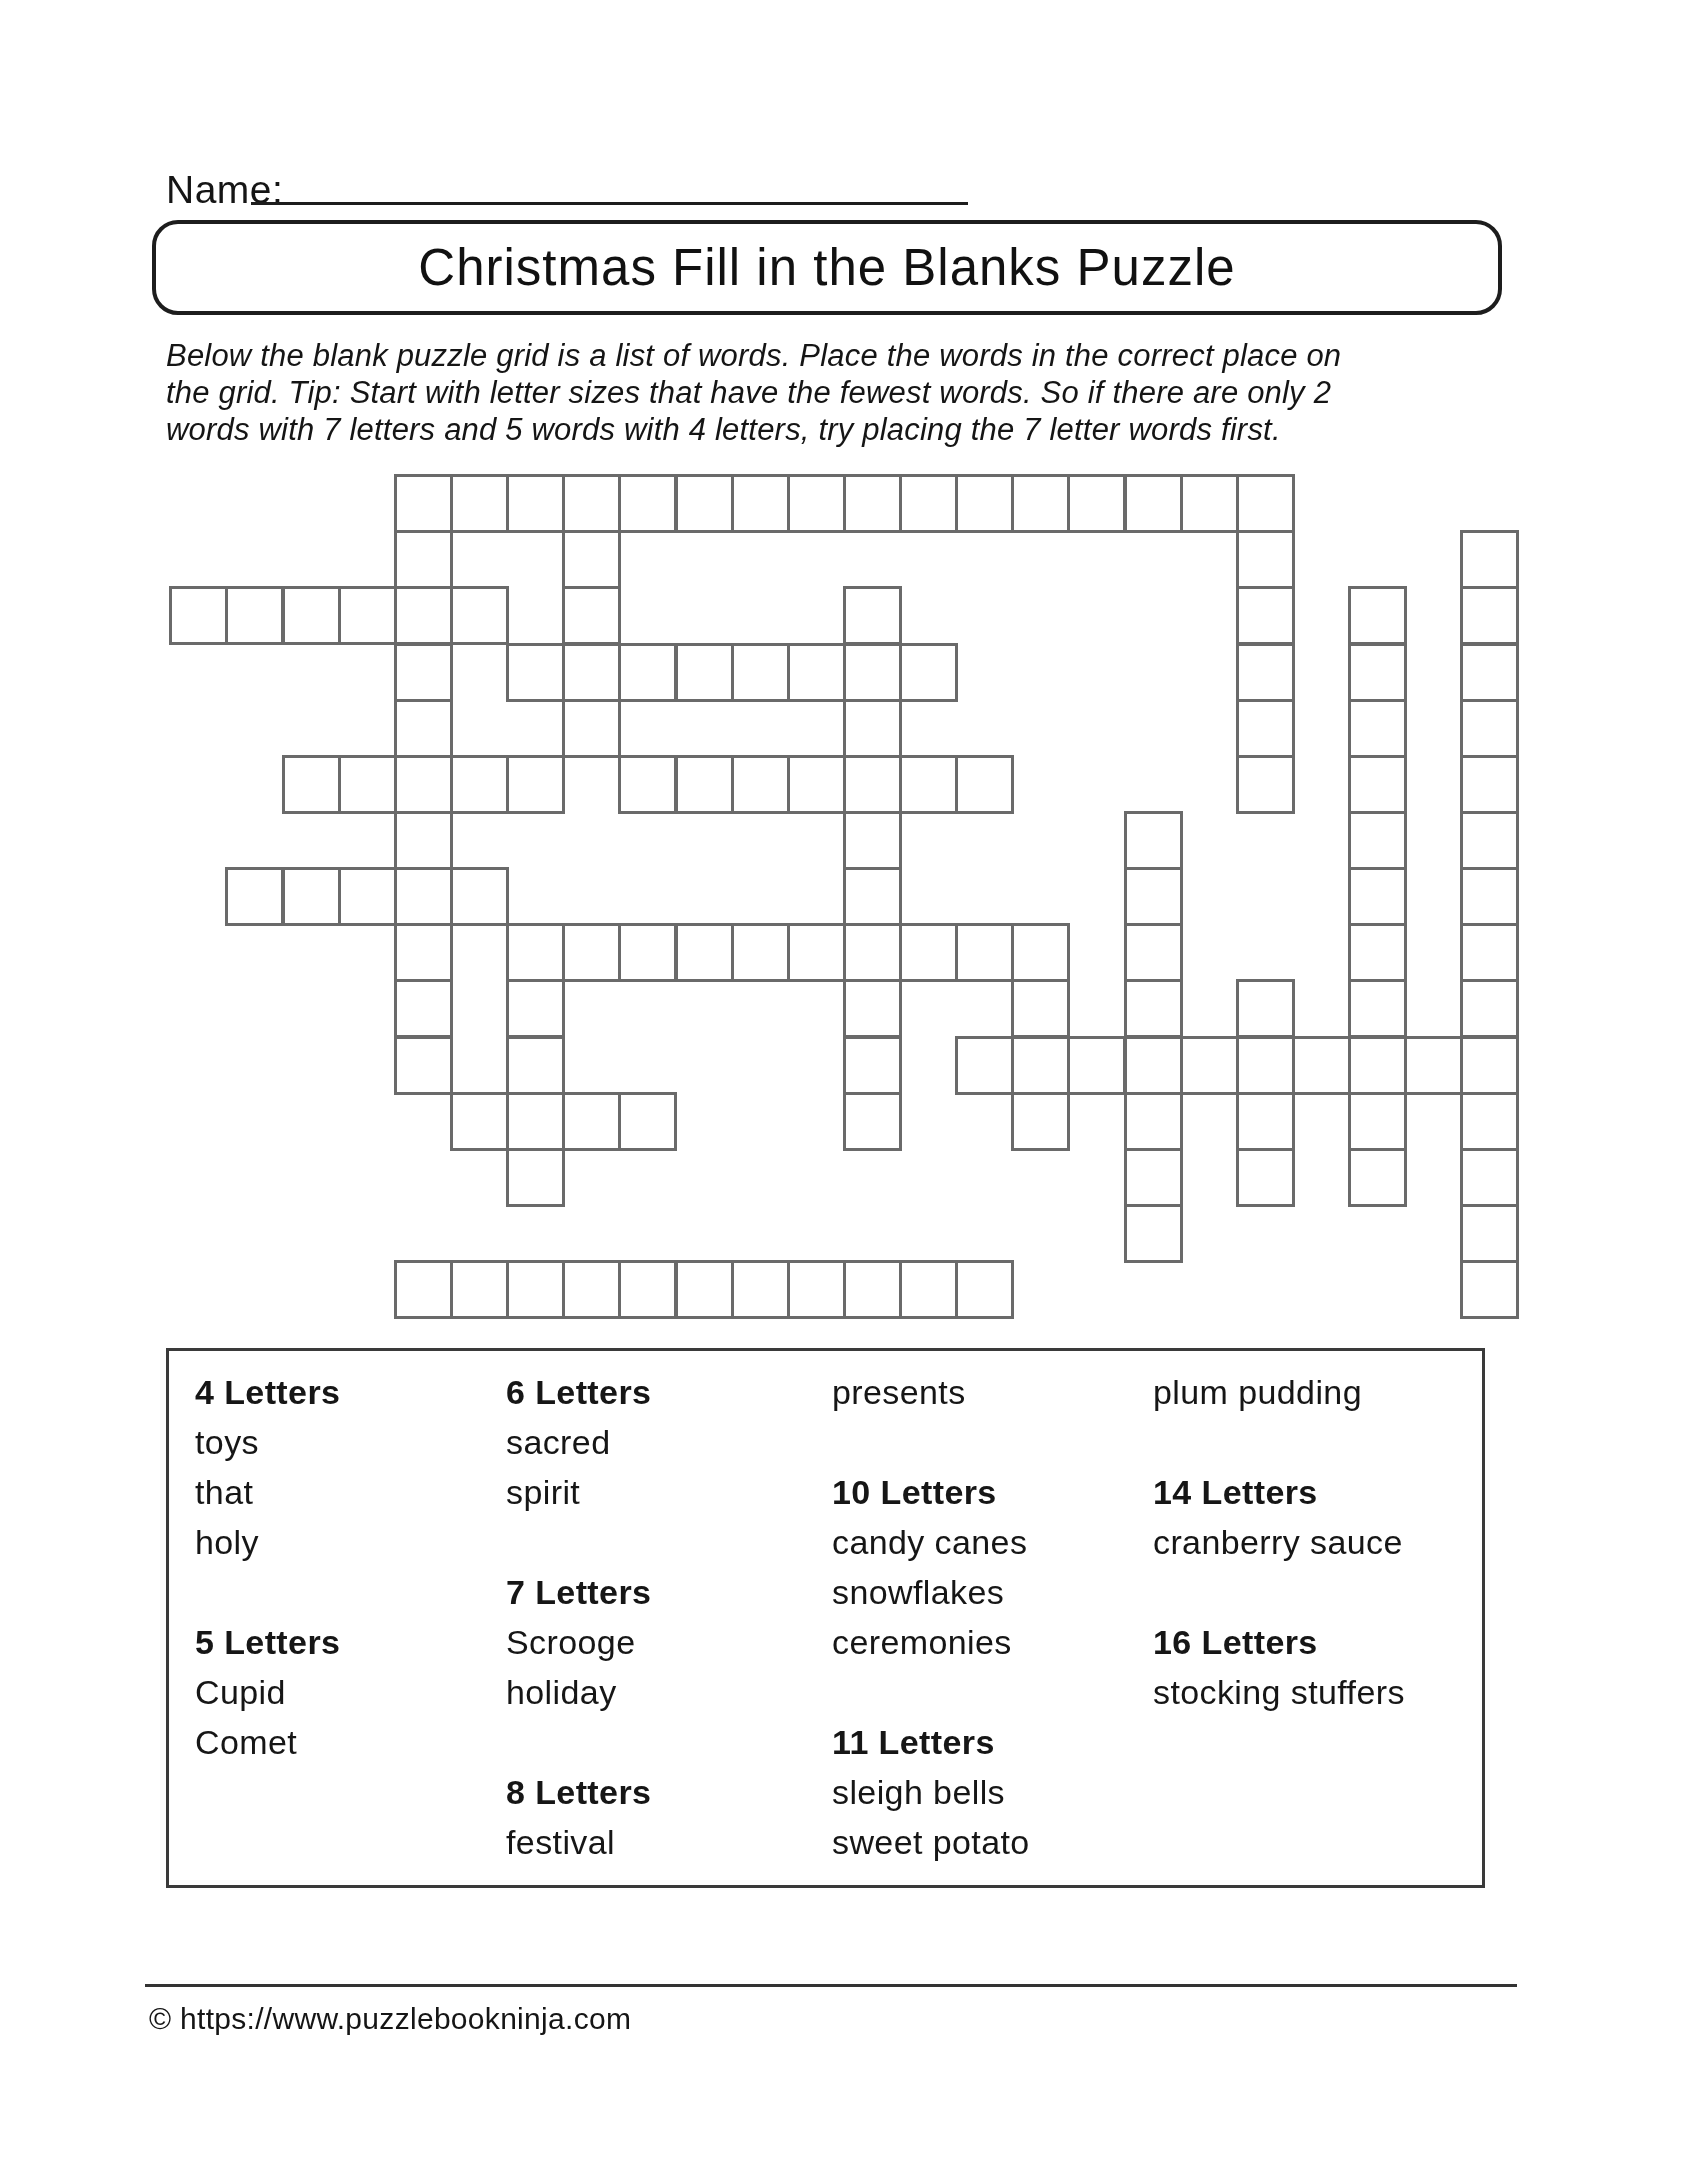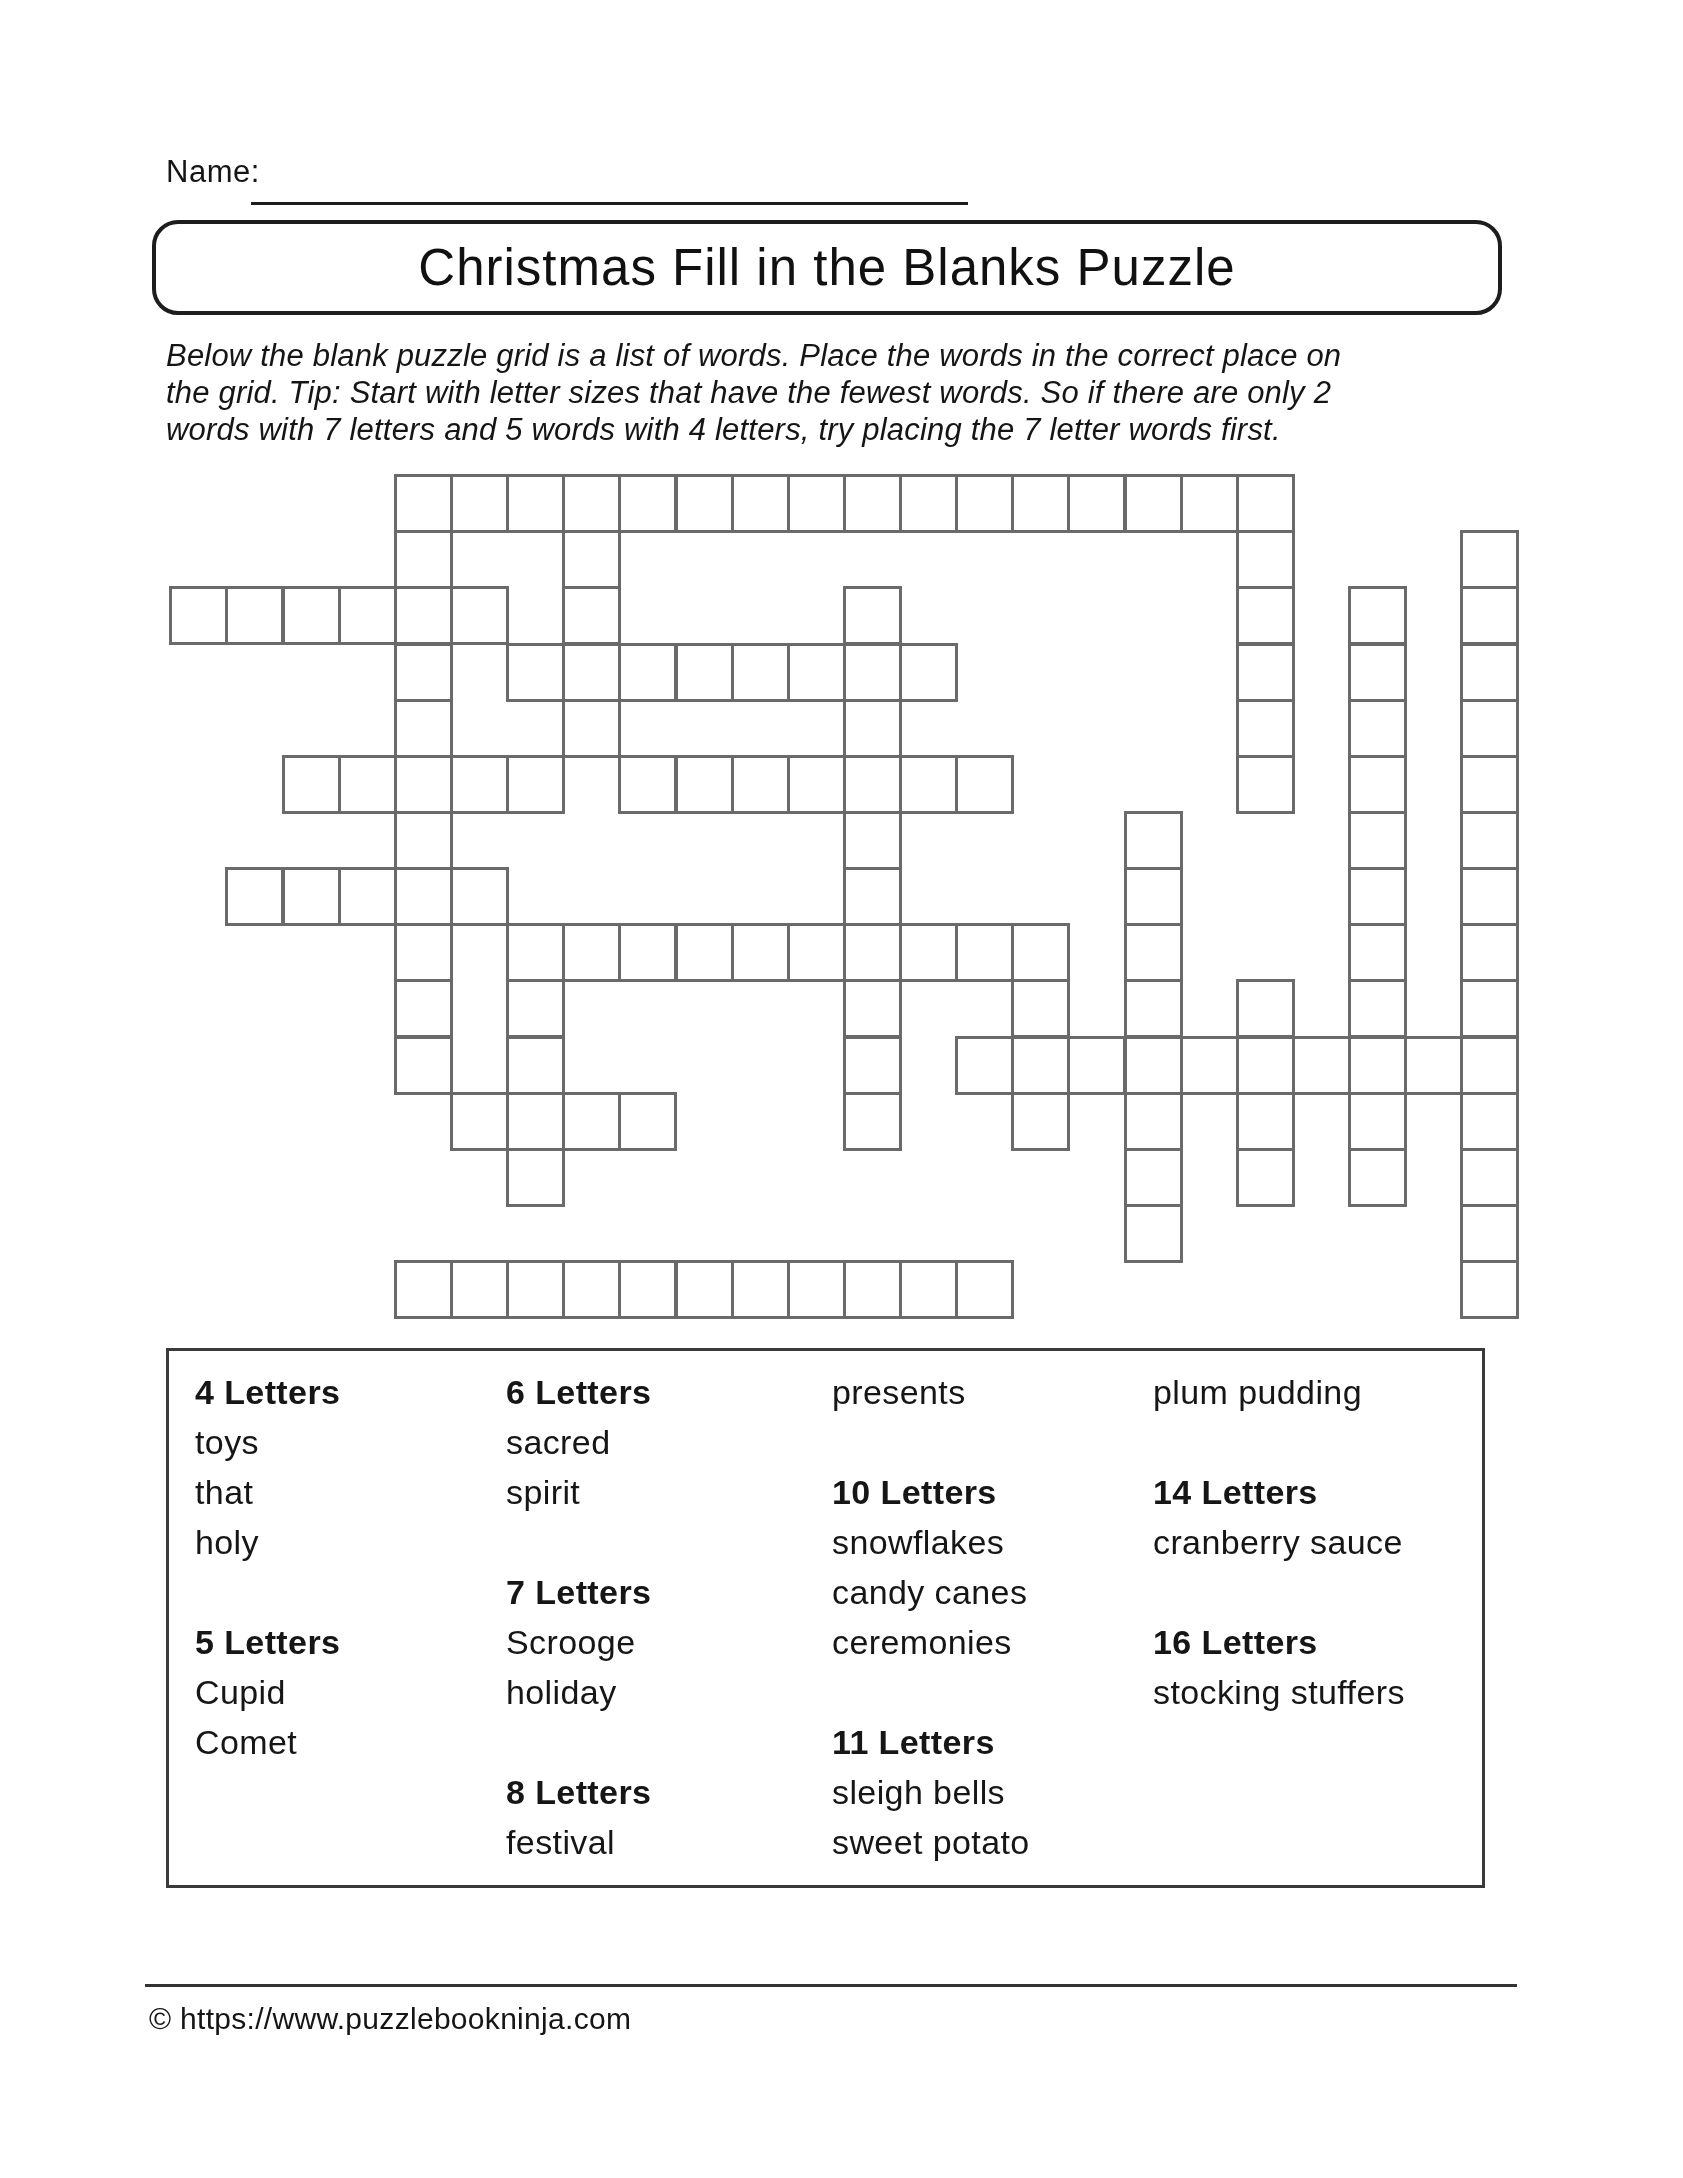--- a/index.html
+++ b/index.html
@@ -2,21 +2,21 @@
 <html><head>
 <meta charset="utf-8">
 <style>
   html,body{margin:0;padding:0;}
   body{
     width:1683px;height:2178px;position:relative;background:#ffffff;
     font-family:"Liberation Sans", sans-serif;color:#151515;overflow:hidden;
   }
   .abs{position:absolute;}
   
-  #name-row{left:166px;top:154px;font-size:31px;letter-spacing:0.5px;}
+  #name-row{left:166px;top:168px;font-size:39px;letter-spacing:0.5px;}
   #name-underline{left:251px;top:202px;width:717px;height:0;border-bottom:3px solid #1d1d1d;}
   #title-box{
     left:152px;top:220px;width:1350px;height:95px;
     border:4px solid #1d1d1d;border-radius:26px;box-sizing:border-box;
     display:flex;align-items:center;justify-content:center;
   }
   #title-box .t{font-size:51px;letter-spacing:1px;color:#111;white-space:nowrap;}
   #instructions{left:166px;top:337px;width:1317px;font-size:31px;font-style:italic;line-height:37px;letter-spacing:0.2px;}
   
   #puzzle-grid{left:0;top:0;width:1683px;height:1346px;}
@@ -217,22 +217,22 @@
       <div class="wl-line">Scrooge</div>
       <div class="wl-line">holiday</div>
       <div class="wl-line">&nbsp;</div>
       <div class="wl-line wl-header">8 Letters</div>
       <div class="wl-line">festival</div>
     </div>
   <div class="wl-col" style="left: 663px;">
       <div class="wl-line">presents</div>
       <div class="wl-line">&nbsp;</div>
       <div class="wl-line wl-header">10 Letters</div>
+      <div class="wl-line">candy canes</div>
       <div class="wl-line">snowflakes</div>
-      <div class="wl-line">candy canes</div>
       <div class="wl-line">ceremonies</div>
       <div class="wl-line">&nbsp;</div>
       <div class="wl-line wl-header">11 Letters</div>
       <div class="wl-line">sleigh bells</div>
       <div class="wl-line">sweet potato</div>
     </div>
   <div class="wl-col" style="left: 984px;">
       <div class="wl-line">plum pudding</div>
       <div class="wl-line">&nbsp;</div>
       <div class="wl-line wl-header">14 Letters</div>

